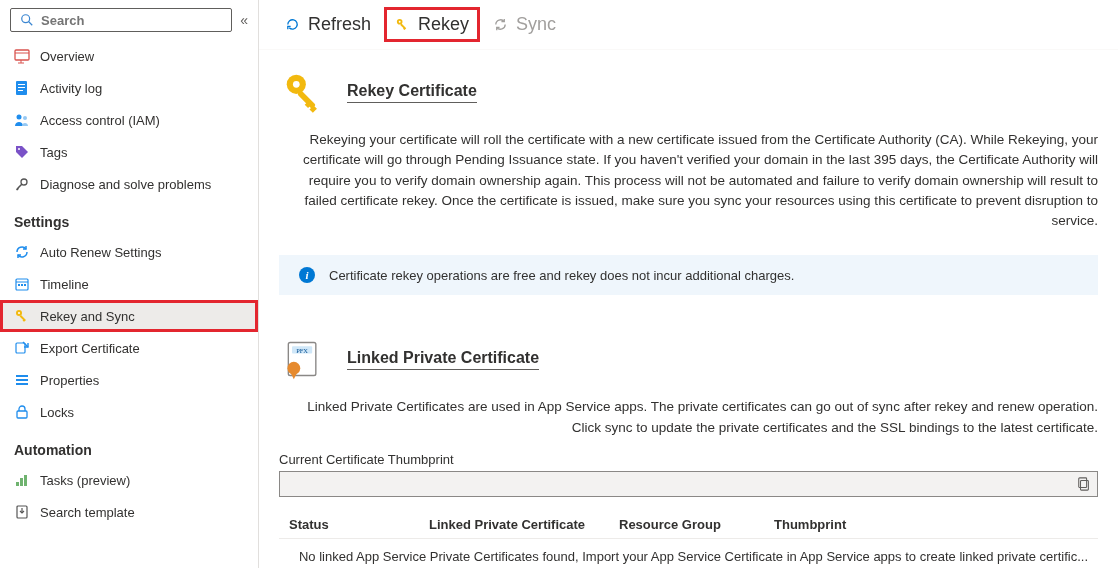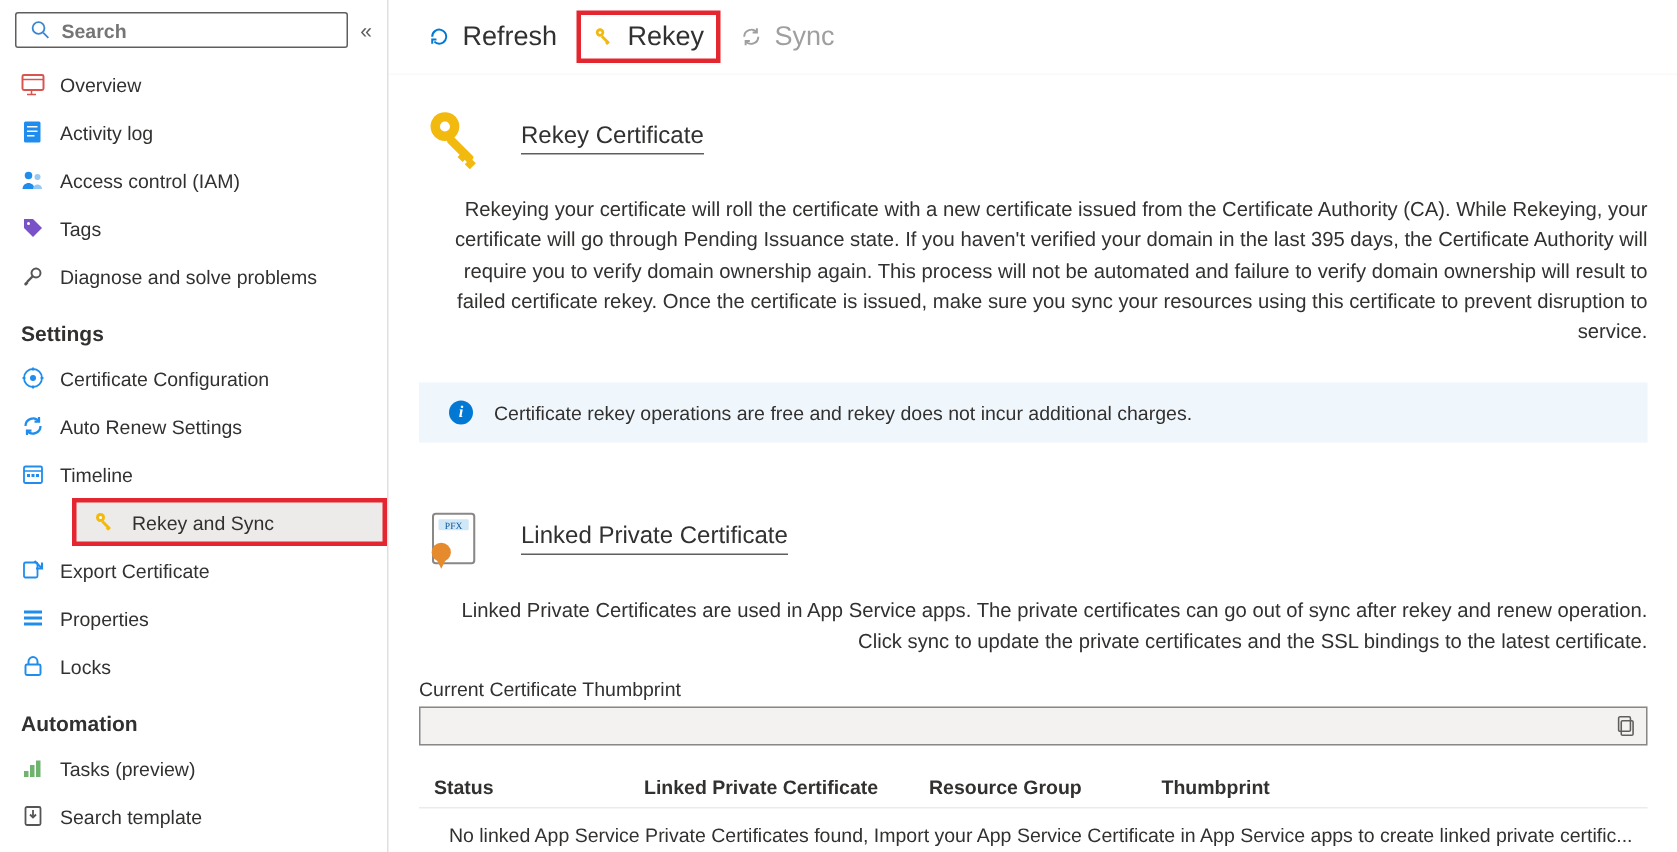--- a/index.html
+++ b/index.html
@@ -50,21 +50,21 @@
   .nav-item {
     display: flex;
     align-items: center;
     gap: 10px;
     padding: 8px 14px;
     cursor: pointer;
     font-size: 13px;
     position: relative;
   }
   .nav-item.selected { background: #edebe9; }
-  .nav-item.highlighted { outline: 3px solid #e3262f; outline-offset: -3px; margin-left: 48px; }
+  .nav-item.highlighted { outline: 3px solid #e3262f; outline-offset: -3px; }
   .nav-icon { width: 16px; height: 16px; flex-shrink:0; display:inline-flex; align-items:center; justify-content:center; }
   .nav-section-title {
     font-weight: 600;
     font-size: 14px;
     padding: 14px 14px 6px 14px;
     color: #323130;
   }
   
   
   .main { flex: 1; display: flex; flex-direction: column; overflow-y:auto; }
@@ -90,21 +90,21 @@
   .content { padding: 18px 20px; }
   .section-head {
     display: flex;
     align-items: center;
     gap: 20px;
     margin-bottom: 14px;
   }
   .section-head .big-icon { width: 48px; height: 48px; display:flex; align-items:center; justify-content:center; }
   .section-head h2 {
     font-size: 16px;
-    font-weight: 400;
+    font-weight: 700;
     border-bottom: 1px solid #605e5c;
     padding-bottom: 2px;
   }
   .para { font-size: 13.5px; line-height: 1.5; color: #323130; margin-bottom: 24px; text-align: right; }
   
   .info-banner {
     background: #eff6fc;
     display: flex;
     align-items: center;
     gap: 14px;
@@ -221,35 +221,20 @@
               <circle cx="10" cy="6" r="3" fill="none" stroke="#555" stroke-width="1.3"></circle>
               <line x1="4" y1="12" x2="8" y2="8" stroke="#555" stroke-width="1.6"></line>
               <rect x="2" y="12" width="3" height="2" rx="1" transform="rotate(-45 3.5 13)" fill="#555"></rect>
             </svg>
           </span>
         <span>Diagnose and solve problems</span>
       </div>
 
       <div class="nav-section-title">Settings</div>
 
-      <div class="nav-item">
-        <span class="nav-icon">
-            <svg width="16" height="16" viewBox="0 0 16 16">
-              <circle cx="8" cy="8" r="6" fill="none" stroke="#1f8ded" stroke-width="1.2"></circle>
-              <circle cx="8" cy="8" r="2" fill="#1f8ded"></circle>
-              <g stroke="#1f8ded" stroke-width="1.2">
-                <line x1="8" y1="1" x2="8" y2="3"></line>
-                <line x1="8" y1="13" x2="8" y2="15"></line>
-                <line x1="1" y1="8" x2="3" y2="8"></line>
-                <line x1="13" y1="8" x2="15" y2="8"></line>
-              </g>
-            </svg>
-          </span>
-        <span>Certificate Configuration</span>
-      </div>
       <div class="nav-item">
         <span class="nav-icon">
             <svg width="16" height="16" viewBox="0 0 16 16">
               <path d="M3 8a5 5 0 0 1 9-3" fill="none" stroke="#1f8ded" stroke-width="1.5"></path>
               <path d="M13 8a5 5 0 0 1-9 3" fill="none" stroke="#1f8ded" stroke-width="1.5"></path>
               <path d="M12 2v3h-3" fill="none" stroke="#1f8ded" stroke-width="1.5"></path>
               <path d="M4 14v-3h3" fill="none" stroke="#1f8ded" stroke-width="1.5"></path>
             </svg>
           </span>
         <span>Auto Renew Settings</span>

